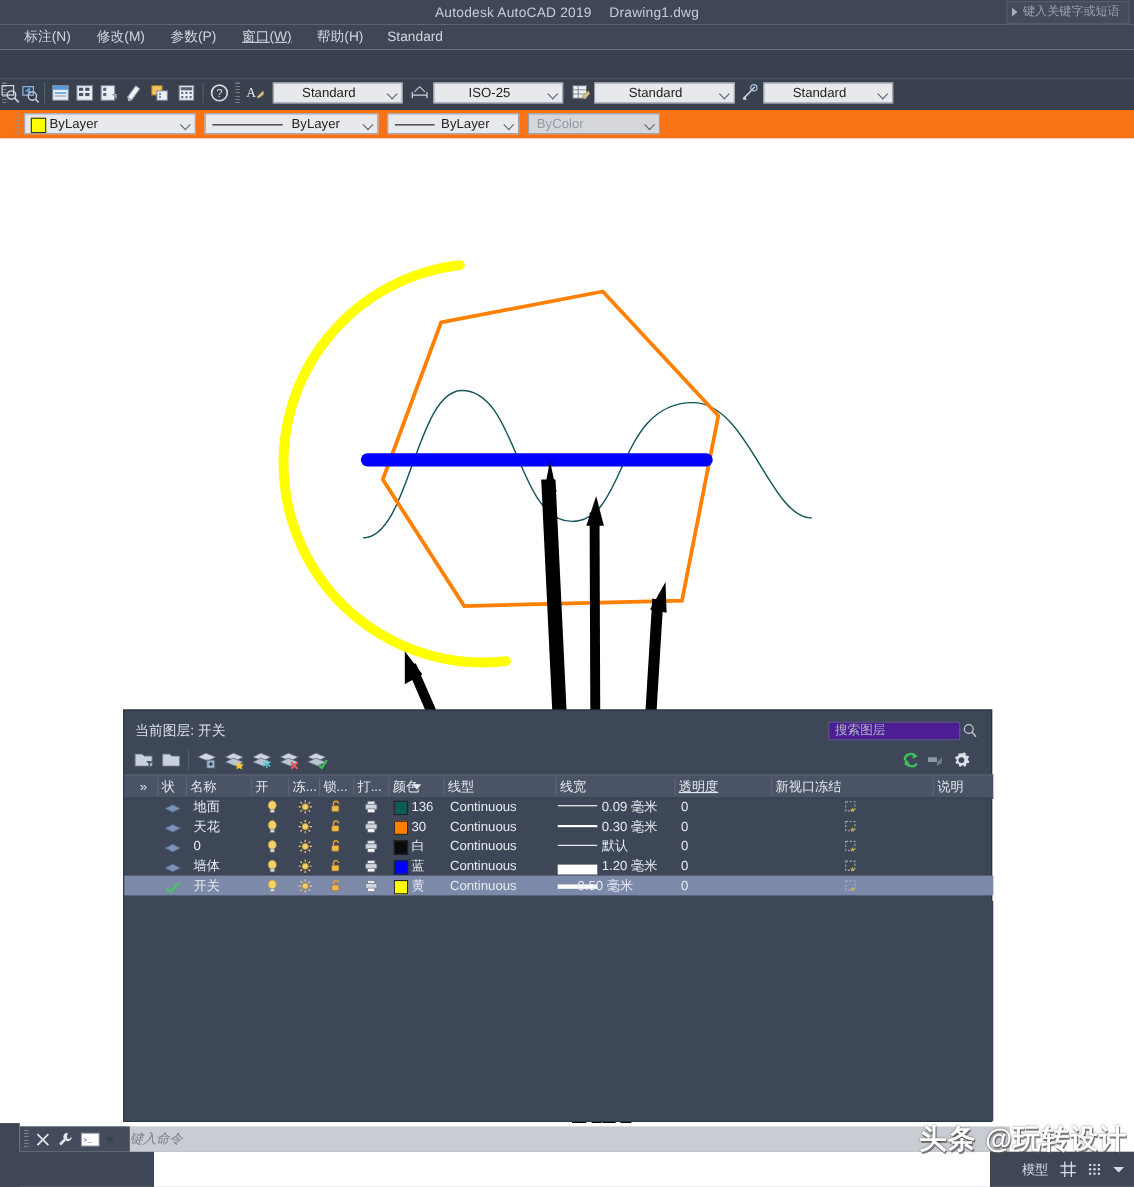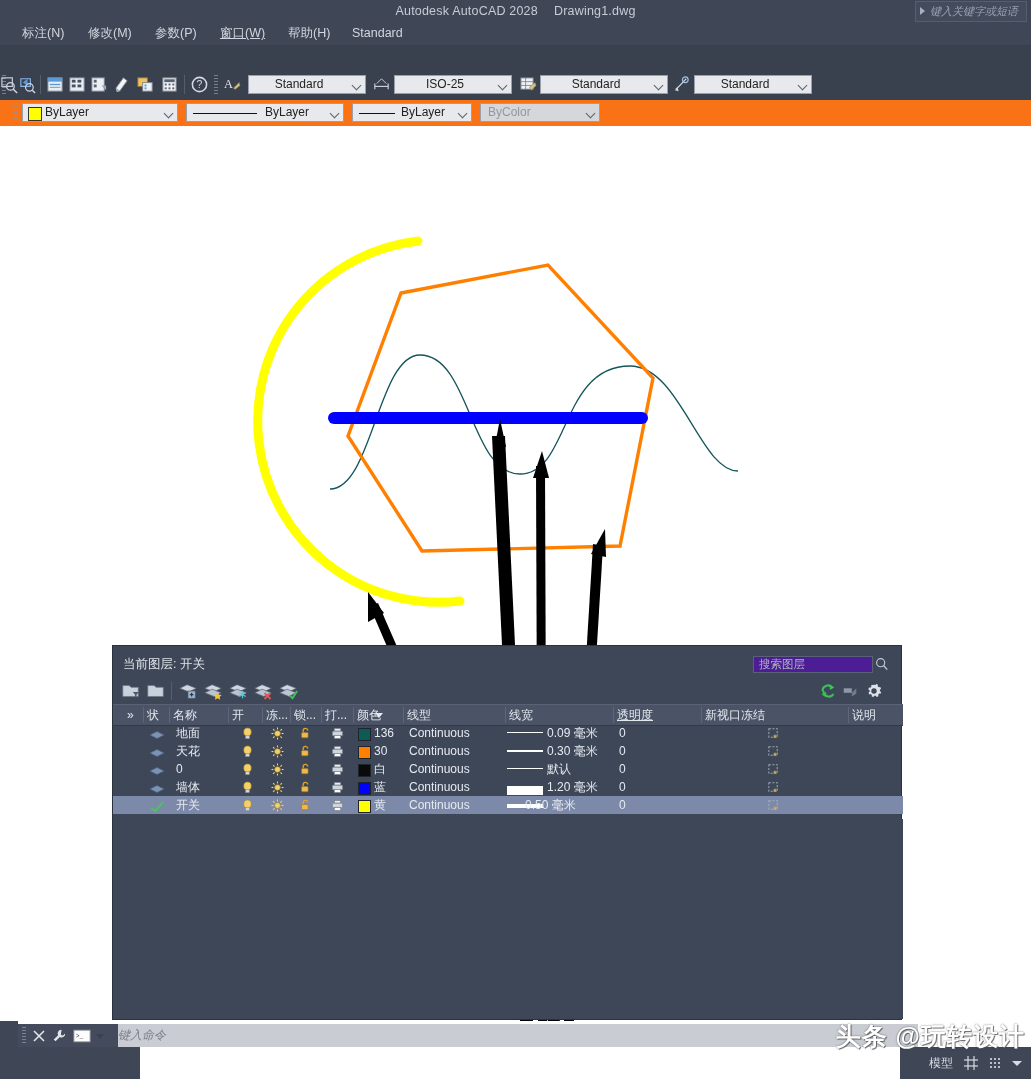--- a/index.html
+++ b/index.html
@@ -23,21 +23,21 @@
   #qsearch{
     position:absolute;right:4px;top:1px;width:110px;height:19px;
     background:#434b5c;border:1px solid #555d6e;
   }
   #qsearch .arrow{
     position:absolute;left:4px;top:5px;width:0;height:0;
     border-left:5px solid #aab0bb;border-top:4px solid transparent;border-bottom:4px solid transparent;
   }
   #qsearch .ph{
     position:absolute;left:14px;top:0;height:19px;line-height:19px;
-    color:#9aa1ae;font-size:11px;font-style:italic;white-space:nowrap;
+    color:#9aa1ae;font-size:11px;white-space:nowrap;
   }
   
   #menubar{
     position:absolute;left:0;top:22px;width:1031px;height:23px;
     background:#3f4656;
   }
   .menu-item{
     position:absolute;top:0;height:23px;line-height:23px;
     color:#d2d6de;font-size:12.5px;white-space:nowrap;cursor:default;
   }
@@ -159,21 +159,21 @@
     color:#ffffff;font-size:25px;font-weight:bold;white-space:nowrap;
     text-shadow:0 0 2px rgba(0,0,0,.55),1px 1px 0 rgba(90,90,90,.7);
     letter-spacing:1px;
   }
 </style>
 </head>
 <body>
 
 <div id="titlebar">
   <div id="app-title">
-    <span>Autodesk AutoCAD 2028</span><span class="dwg">Drawing1.dwg</span>
+    <span>Autodesk AutoCAD 2019</span><span class="dwg">Drawing1.dwg</span>
   </div>
   <div id="qsearch">
     <div class="arrow"></div>
     <div class="ph">键入关键字或短语</div>
   </div>
 </div>
 
 <div id="menubar">
     <div class="menu-item" style="left: 22px;">标注(N)</div>
     <div class="menu-item" style="left: 88px;">修改(M)</div>

